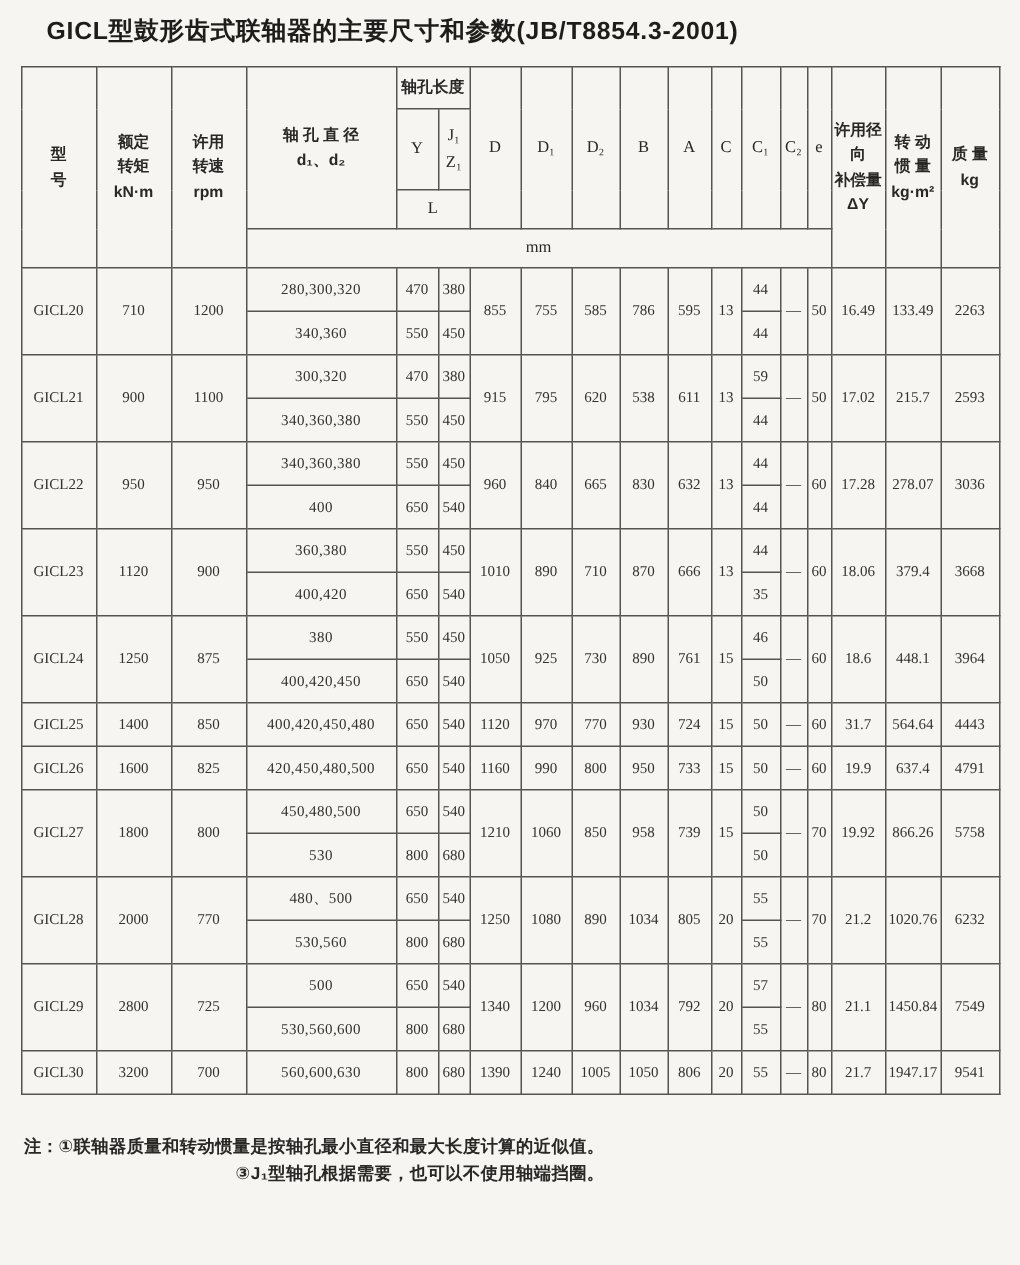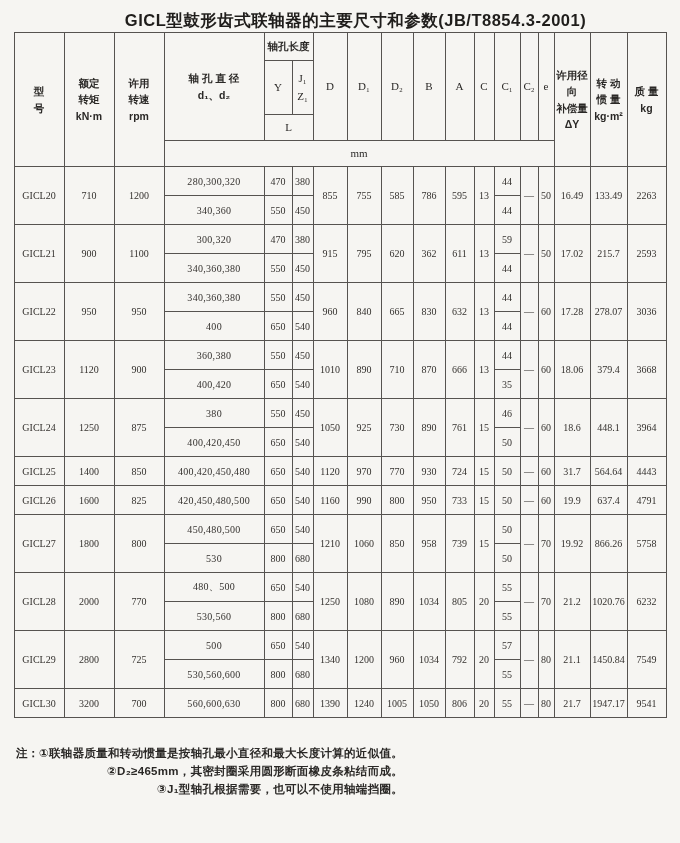--- a/index.html
+++ b/index.html
@@ -5,25 +5,25 @@
   * { margin:0; padding:0; box-sizing:border-box; }
   body {
     width:680px; height:843px;
     background:#f6f5f2;
     font-family:"Liberation Sans","DejaVu Sans",sans-serif;
     color:#2e2c2a;
     overflow:hidden;
   }
   .page { width:680px; height:843px; padding-top:10px; }
   .title {
-    text-align:center;
+    text-align:left;
     font-size:16.5px;
     font-weight:bold;
     letter-spacing:0.5px;
-    margin-bottom:0;
+    margin-bottom:12px;
     color:#1f1d1b;
     padding-left:31px;
   }
   table {
     border-collapse:collapse;
     table-layout:fixed;
     width:652px;
     margin:0 auto;
   }
   th, td {
@@ -167,21 +167,21 @@
         <tr>
           <td rowspan="2" class="cell-model">GICL21</td>
           <td rowspan="2" class="cell-torque">900</td>
           <td rowspan="2" class="cell-rpm">1100</td>
           <td class="cell-bore">300,320</td>
           <td class="cell-y">470</td>
           <td class="cell-jz">380</td>
           <td rowspan="2" class="cell-d">915</td>
           <td rowspan="2" class="cell-d1">795</td>
           <td rowspan="2" class="cell-d2">620</td>
-          <td rowspan="2" class="cell-b">362</td>
+          <td rowspan="2" class="cell-b">538</td>
           <td rowspan="2" class="cell-a">611</td>
           <td rowspan="2" class="cell-c">13</td>
           <td class="cell-c1">59</td>
           <td rowspan="2" class="cell-c2">—</td>
           <td rowspan="2" class="cell-e">50</td>
           <td rowspan="2" class="cell-dy">17.02</td>
           <td rowspan="2" class="cell-inertia">215.7</td>
           <td rowspan="2" class="cell-mass">2593</td>
         </tr>
         <tr>
@@ -406,18 +406,17 @@
           <td class="cell-inertia">1947.17</td>
           <td class="cell-mass">9541</td>
         </tr>
       </tbody>
   </table>
 
   <div class="notes">
     <span class="prefix">注：</span>
     <div>
       <div class="item">①联轴器质量和转动惯量是按轴孔最小直径和最大长度计算的近似值。</div>
-      <div class="item">②D₂≥465mm，其密封圈采用圆形断面橡皮条粘结而成。</div>
       <div class="item">③J₁型轴孔根据需要，也可以不使用轴端挡圈。</div>
     </div>
   </div>
 
 </div>
 
 </body></html>

